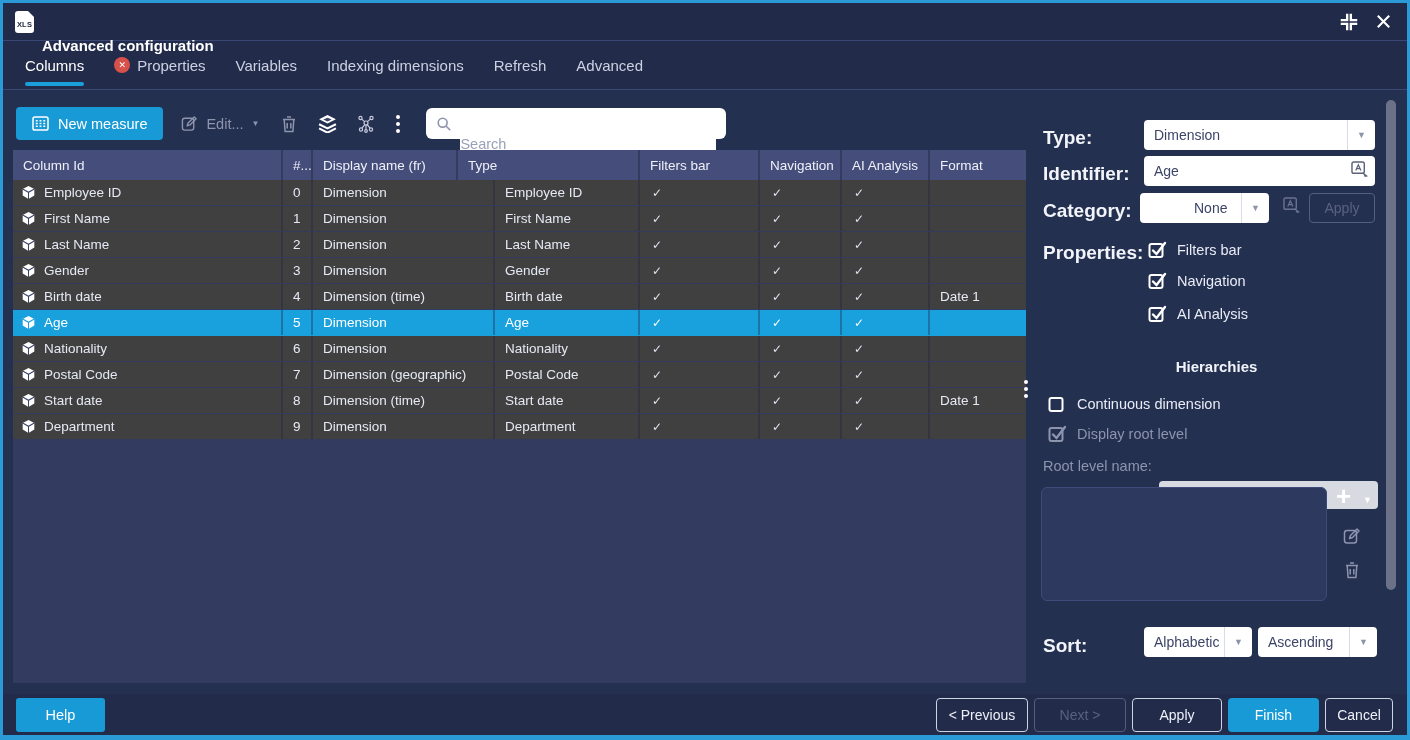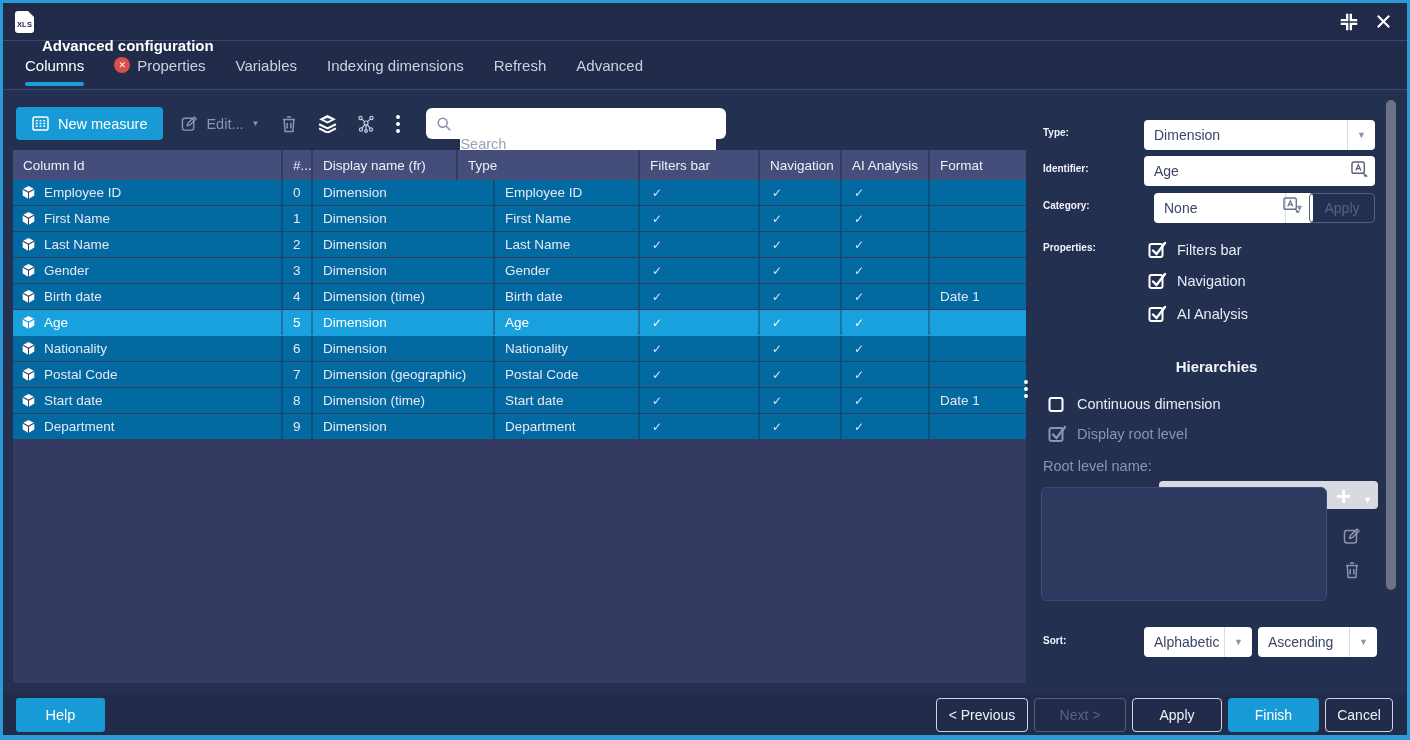--- a/index.html
+++ b/index.html
@@ -77,36 +77,36 @@
   .searchbox input::placeholder { color:#9aa0b8; }
 
   
   .table-panel {
     position:absolute; left:10px; top:60px; width:1013px; height:533px;
     background:#333b60;
   }
   .thead { display:flex; height:30px; background:#454d7a; color:#eef0f8; font-size:13.5px; }
   .thead .hc { display:flex; align-items:center; padding-left:10px; border-left:2px solid #333b60; overflow:hidden; white-space:nowrap; }
   .thead .hc:first-child { border-left:none; }
-  .trow { display:flex; height:26px; background:#0369a1; border-bottom:1px solid #323a5d;
+  .trow { display:flex; height:26px; background:#404040; border-bottom:1px solid #323a5d;
           color:#e6e9f4; font-size:13.5px; cursor:pointer; }
   .trow .c { display:flex; align-items:center; padding-left:10px; overflow:hidden;
              white-space:nowrap; border-left:2px solid rgba(28,34,62,.35); }
   .trow .c:first-child { border-left:none; padding-left:8px; gap:8px; }
   .trow.selected { background:#19a1dd; border-bottom-color:#19a1dd; color:#fff; }
   .c1 { width:268px; } .c2 { width:30px; } .c3 { width:182px; } .c4 { width:145px; }
   .c5 { width:120px; } .c6 { width:82px; } .c7 { width:88px; } .c8 { width:98px; }
   .check { padding-left:12px !important; font-size:12px; color:#dfe4f2; }
   .trow.selected .check { color:#fff; }
   .cube { flex:0 0 auto; }
 
   
   .side-panel { position:absolute; left:1023px; top:0; width:381px; height:604px; }
   .sp-abs { position:absolute; }
-  .sp-label { color:#f2f4fa; font-size:10px; font-weight:bold; }
+  .sp-label { color:#f2f4fa; font-size:19px; font-weight:bold; }
   .sp-label.dim { color:#8d94ae; font-weight:normal; }
 
   .dd { background:#fff; border-radius:4px; display:flex; align-items:stretch; height:30px; overflow:hidden; }
   .dd-text { flex:1; display:flex; align-items:center; padding:0 10px; color:#3c4468;
              font-size:14px; white-space:nowrap; overflow:hidden; }
   .dd-arrow { width:28px; border-left:1px solid #d9dce6; color:#8d93a8; font-size:9px;
               display:flex; align-items:center; justify-content:center; flex:0 0 auto; cursor:pointer; }
 
   .ti { position:relative; background:#fff; border-radius:4px; height:30px; display:flex; align-items:center; }
   .ti input { border:none; outline:none; background:transparent; flex:1; padding:0 30px 0 10px;
@@ -447,21 +447,21 @@
         <span class="translate">
           <svg width="19" height="18" viewBox="0 0 20 19" fill="none" stroke="currentColor" stroke-width="1.5">
             <rect x="1" y="1" width="13" height="12" rx="2"></rect>
             <path d="M5 10l2.7-6 2.7 6M5.9 8h3.6" stroke-width="1.3"></path>
             <path d="M12 11.5l6 4.5-3.5.8z" fill="currentColor" stroke="none"></path>
           </svg>
         </span>
       </div>
 
       <span class="sp-abs sp-label" style="left:17px; top:110px;">Category:</span>
-      <div class="sp-abs dd" style="left:128px; top:103px; width:159px;">
+      <div class="sp-abs dd" style="left:114px; top:103px; width:129px;padding-left:44px;">
         <span class="dd-text">None</span>
         <span class="dd-arrow">▼</span>
       </div>
       <span class="sp-abs" style="left:257px; top:107px; color:#6a7291;">
         <svg width="19" height="18" viewBox="0 0 20 19" fill="none" stroke="currentColor" stroke-width="1.5">
           <rect x="1" y="1" width="13" height="12" rx="2"></rect>
           <path d="M5 10l2.7-6 2.7 6M5.9 8h3.6" stroke-width="1.3"></path>
           <path d="M12 11.5l6 4.5-3.5.8z" fill="currentColor" stroke="none"></path>
         </svg>
       </span>

